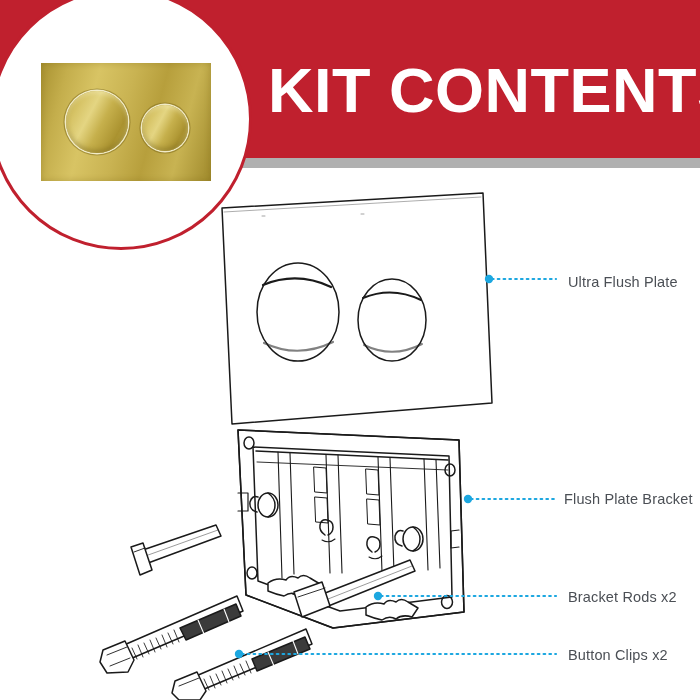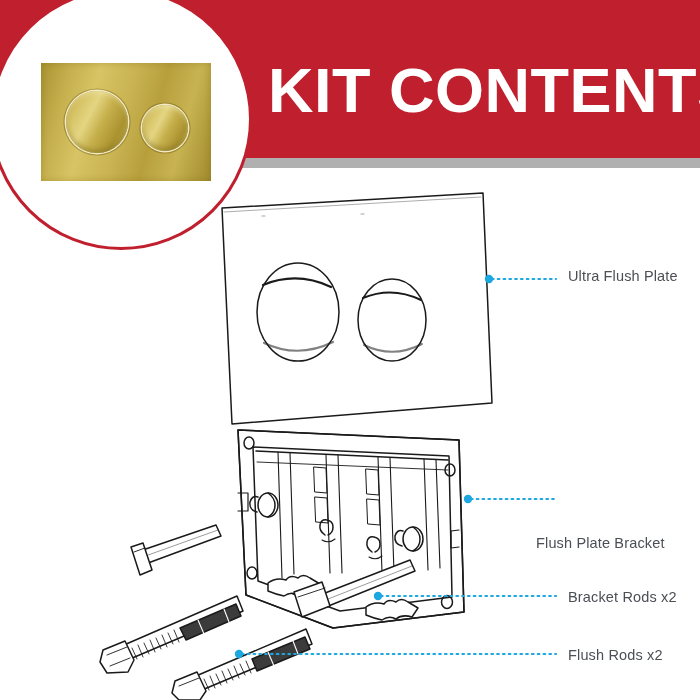--- a/index.html
+++ b/index.html
@@ -112,22 +112,22 @@
 
   
   .callout {
     position: absolute;
     color: #4b4f55;
     font-family: "Liberation Sans", sans-serif;
     font-size: 14.5px;
     letter-spacing: 0.15px;
     white-space: nowrap;
   }
-  .callout-1 { left: 568px; top: 268px; text-align: right; }
-  .callout-2 { left: 536px; top: 491px; margin-top: 44px; }
+  .callout-1 { left: 568px; top: 274px; text-align: right; }
+  .callout-2 { left: 564px; top: 491px; }
   .callout-3 { left: 568px; top: 589px; }
   .callout-4 { left: 568px; top: 647px; }
 </style>
 </head>
 <body>
 
 <div id="page">
 
   <div class="banner"></div>
   <div class="banner-underline"></div>
@@ -290,21 +290,21 @@
       <g stroke="#1ca7e0" stroke-width="2.2" stroke-dasharray="1.6 4.2" stroke-linecap="round" fill="none">
         <path d="M242,654 L556,654"></path>
       </g>
       <circle cx="239" cy="654" r="4.2" fill="#1ca7e0"></circle>
     </g>
   </svg>
 
   <div class="callout callout-1">Ultra Flush Plate</div>
   <div class="callout callout-2">Flush Plate Bracket</div>
   <div class="callout callout-3">Bracket Rods x2</div>
-  <div class="callout callout-4">Flush Rods x2</div>
+  <div class="callout callout-4">Button Clips x2</div>
 
   <div class="inset-circle">
     <div class="inset-plate">
       <div class="inset-btn big"></div>
       <div class="inset-btn small"></div>
     </div>
   </div>
 
 </div>
 

